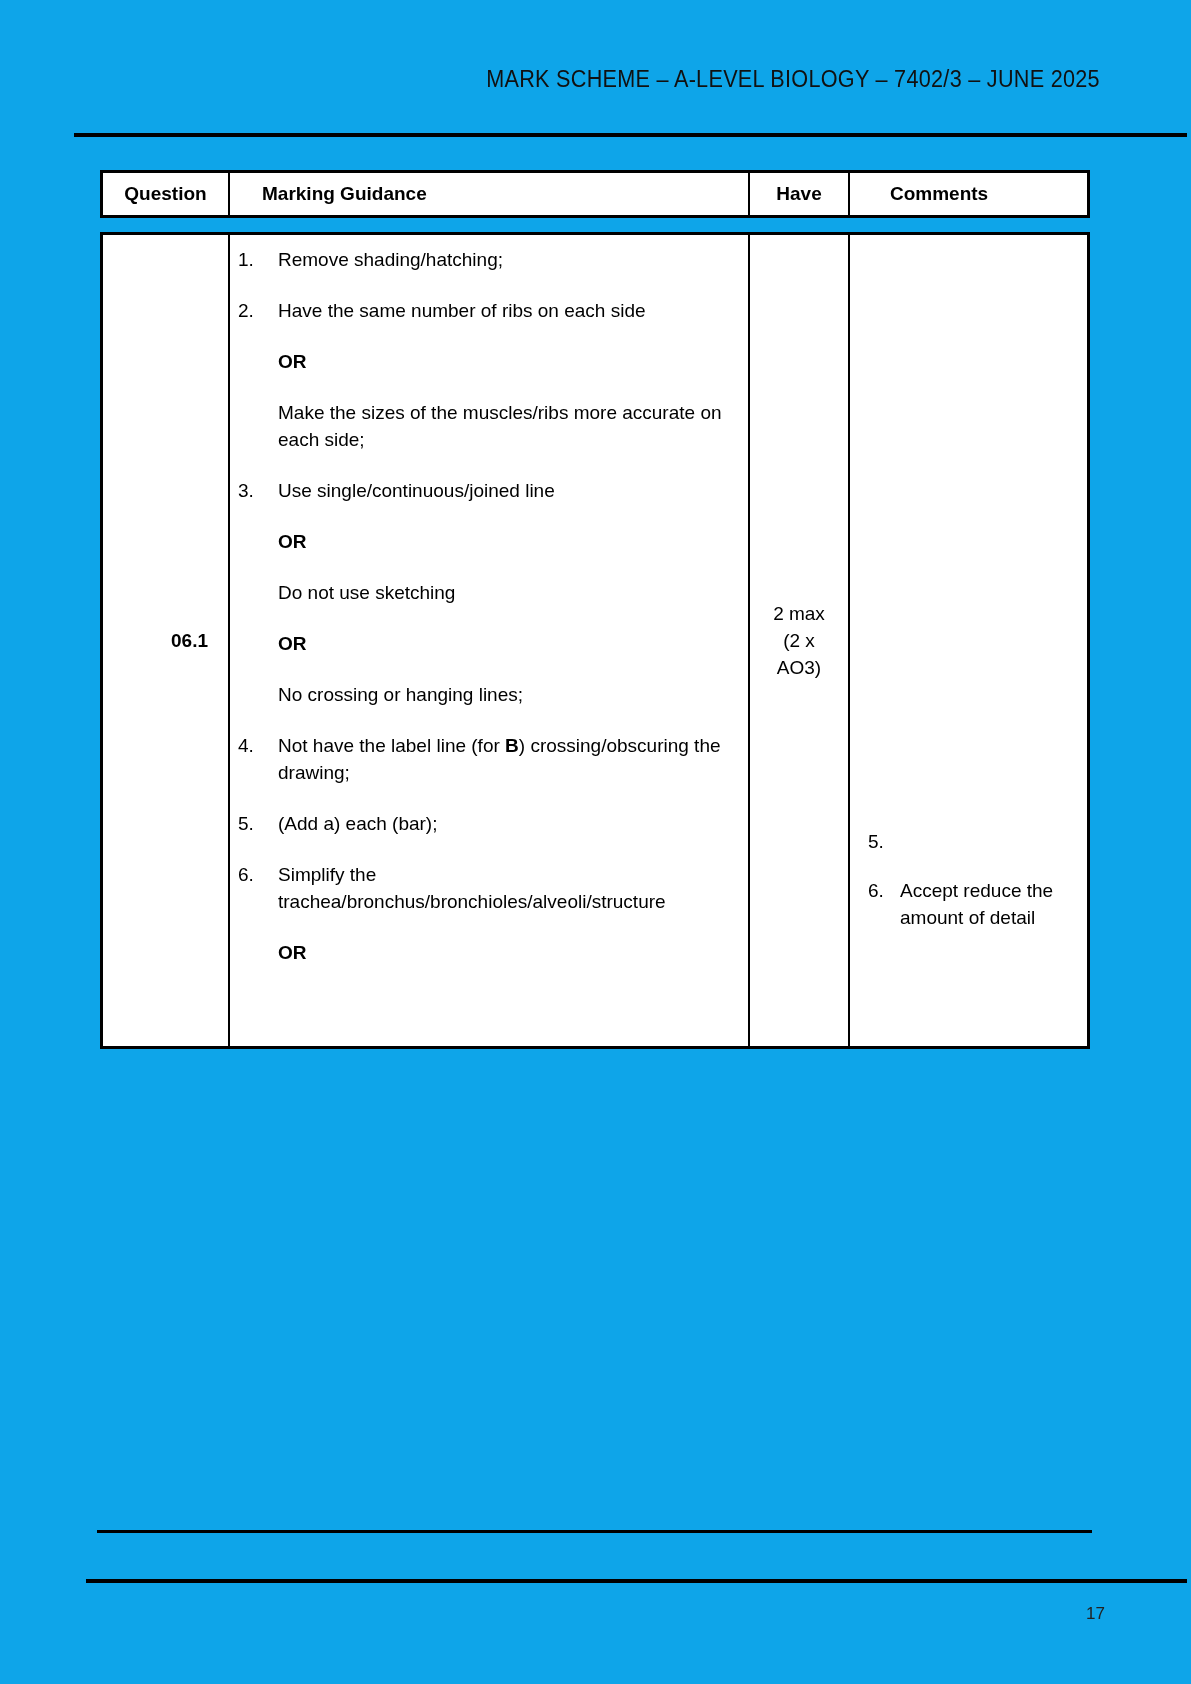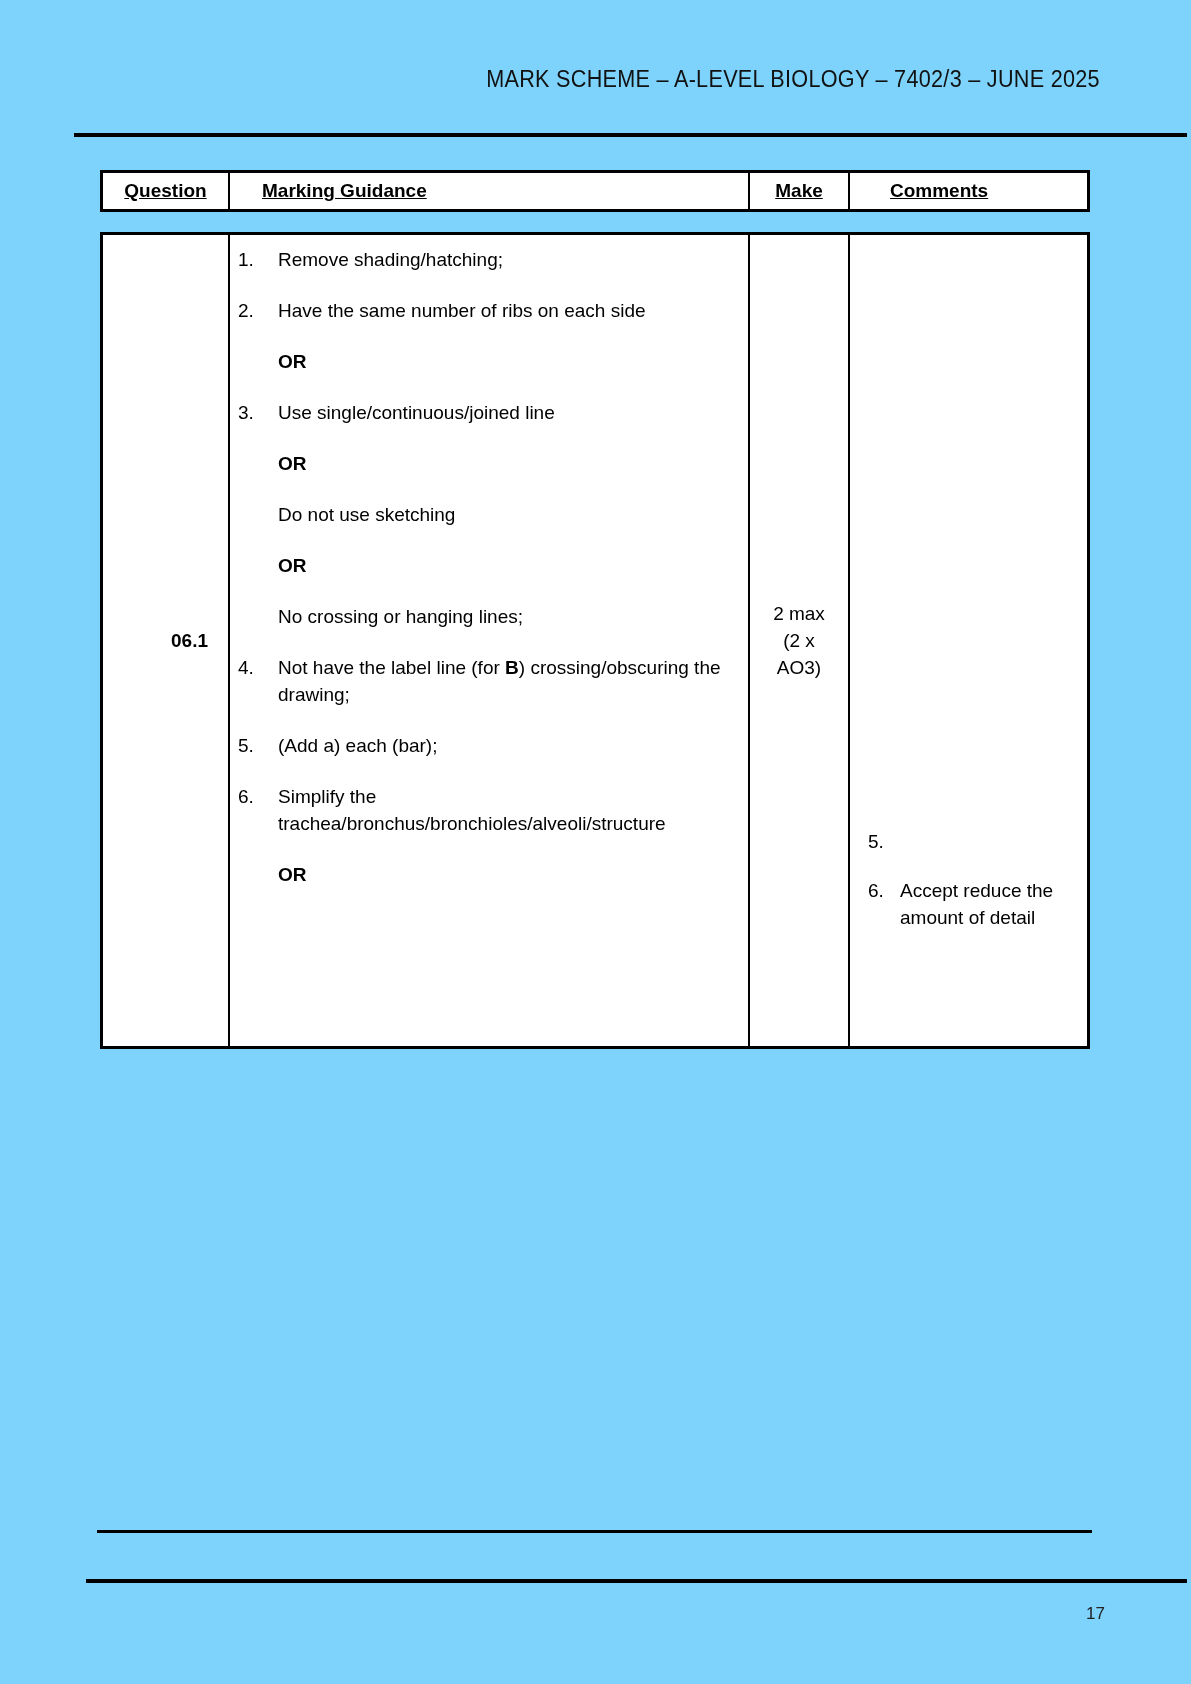--- a/index.html
+++ b/index.html
@@ -1,21 +1,21 @@
 <!DOCTYPE html>
 <html><head>
 <meta charset="utf-8">
 <style>
   * { margin: 0; padding: 0; box-sizing: border-box; }
   html, body { background: #ffffff; }
   .page {
     position: relative;
     width: 1191px;
     height: 1684px;
-    background: #7dd3fc;
+    background: #0ea5e9;
     font-family: "Liberation Sans", sans-serif;
     color: #000;
     overflow: hidden;
   }
 
   
   .doc-header {
     position: absolute;
     top: 66px;
     right: 91px;
@@ -45,21 +45,21 @@
     background: #fff;
   }
   .cell { border-right: 2px solid #000; }
   .cell:last-child { border-right: none; margin-left: 8px; }
   .col-q { flex: 0 0 127px; }
   .col-g { flex: 0 0 520px; }
   .col-m { flex: 0 0 100px; }
   .col-c { flex: 1 1 auto; }
 
   
-  .tbl-head { top: 170px; height: 42px; text-decoration: underline; }
+  .tbl-head { top: 170px; height: 48px; }
   .tbl-head .cell {
     display: flex;
     align-items: center;
     font-weight: bold;
     font-size: 19px;
   }
   .tbl-head .col-q, .tbl-head .col-m { justify-content: center; }
   .tbl-head .col-g, .tbl-head .col-c { padding-left: 32px; }
 
   
@@ -130,40 +130,44 @@
 <body>
 
 <div class="page">
 
   <div class="doc-header">MARK SCHEME – A-LEVEL BIOLOGY – 7402/3 – JUNE 2025</div>
   <div class="header-rule"></div>
 
   <div class="tbl tbl-head">
     <div class="cell col-q">Question</div>
     <div class="cell col-g">Marking Guidance</div>
-    <div class="cell col-m">Make</div>
+    <div class="cell col-m">Have</div>
     <div class="cell col-c">Comments</div>
   </div>
 
   <div class="tbl tbl-body">
 
     <div class="cell col-q q-cell">06.1</div>
 
     <div class="cell col-g g-cell">
       <div class="g-item">
         <span class="g-num">1.</span>
         <span class="g-text">Remove shading/hatching;</span>
       </div>
       <div class="g-item">
         <span class="g-num">2.</span>
         <span class="g-text">Have the same number of ribs on each side</span>
       </div>
       <div class="g-item">
         <span class="g-num"></span>
         <span class="g-text bold">OR</span>
+      </div>
+      <div class="g-item">
+        <span class="g-num"></span>
+        <span class="g-text">Make the sizes of the muscles/ribs more accurate on each side;</span>
       </div>
       <div class="g-item">
         <span class="g-num">3.</span>
         <span class="g-text">Use single/continuous/joined line</span>
       </div>
       <div class="g-item">
         <span class="g-num"></span>
         <span class="g-text bold">OR</span>
       </div>
       <div class="g-item">

